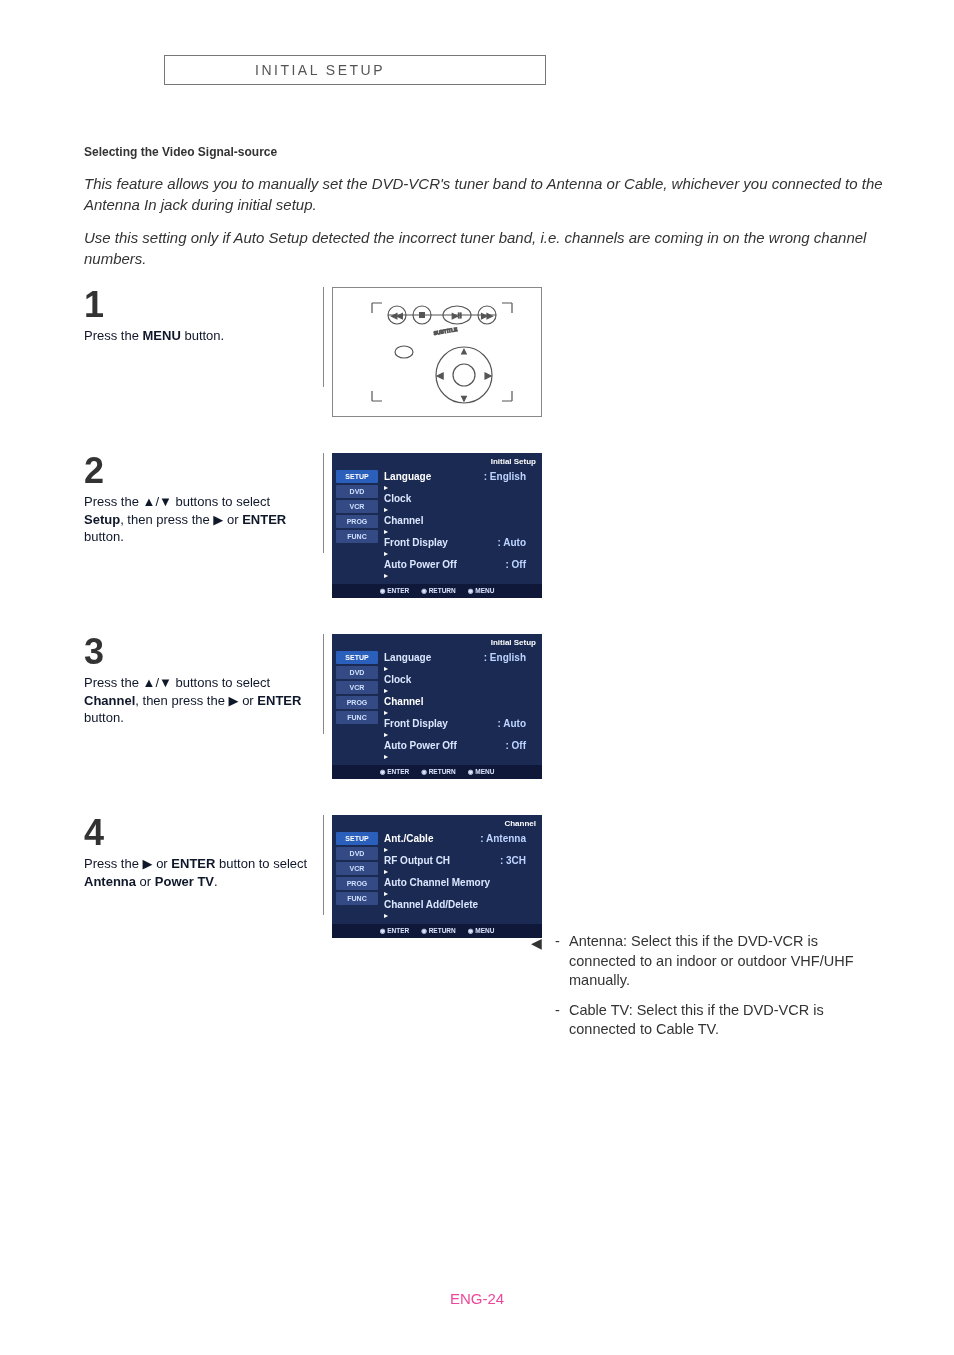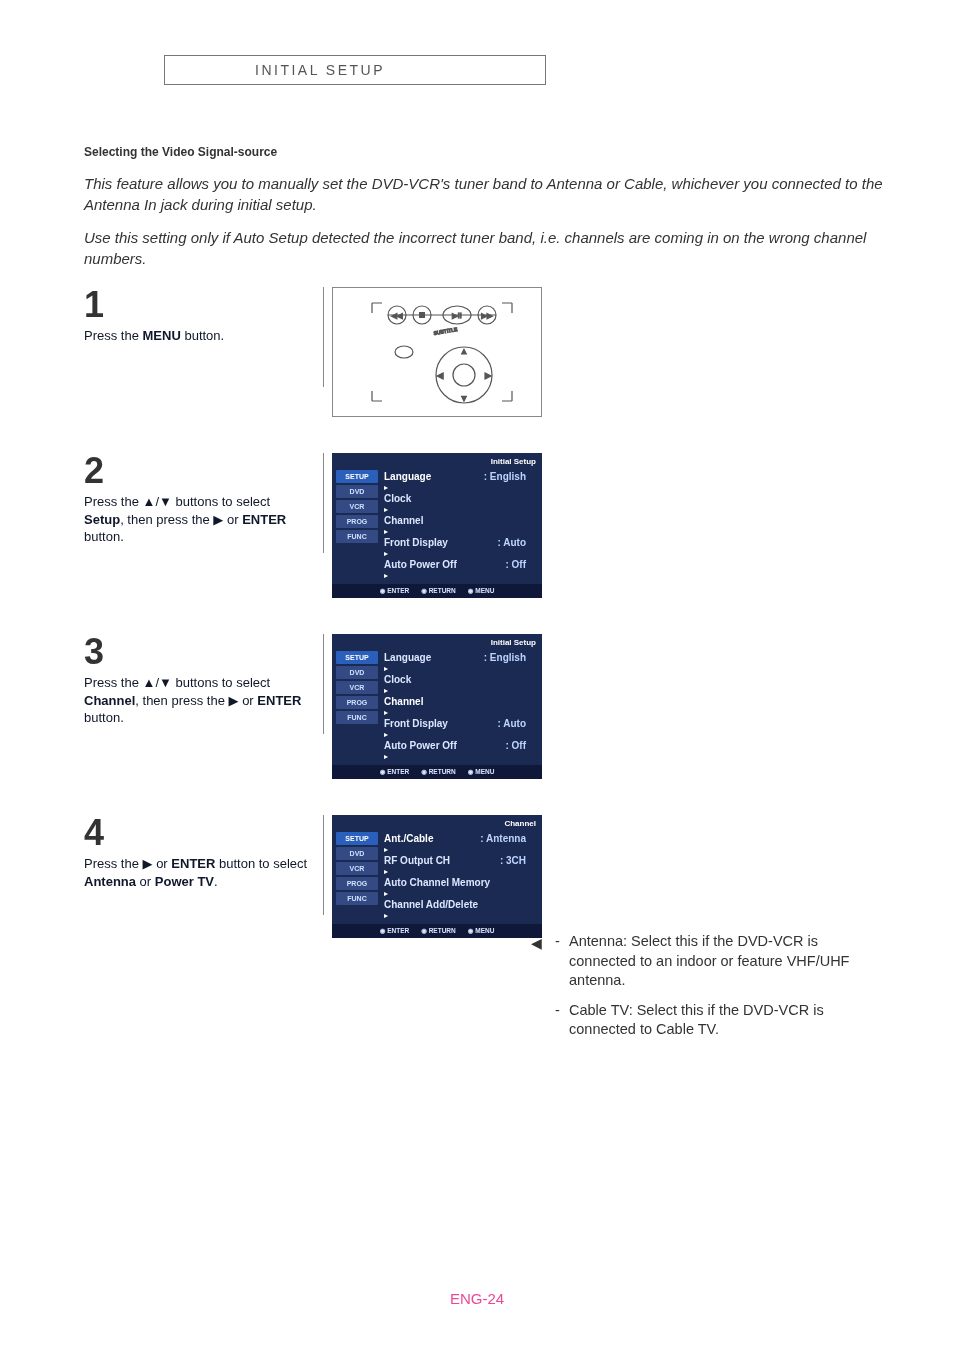--- a/index.html
+++ b/index.html
@@ -383,21 +383,21 @@
     </div>
 
   </div>
 </div>
 
 <div class="side-notes">
   <span class="lead-arrow">◀</span>
   <ul>
     <li>
         <span class="dash">-</span>
-        <span>Antenna: Select this if the DVD-VCR is connected to an indoor or feature VHF/UHF antenna.</span>
+        <span>Antenna: Select this if the DVD-VCR is connected to an indoor or outdoor VHF/UHF manually.</span>
       </li>
     <li>
         <span class="dash">-</span>
         <span>Cable TV: Select this if the DVD-VCR is connected to Cable TV.</span>
       </li>
   </ul>
 </div>
 
 <div class="footer">ENG-24</div>
 

